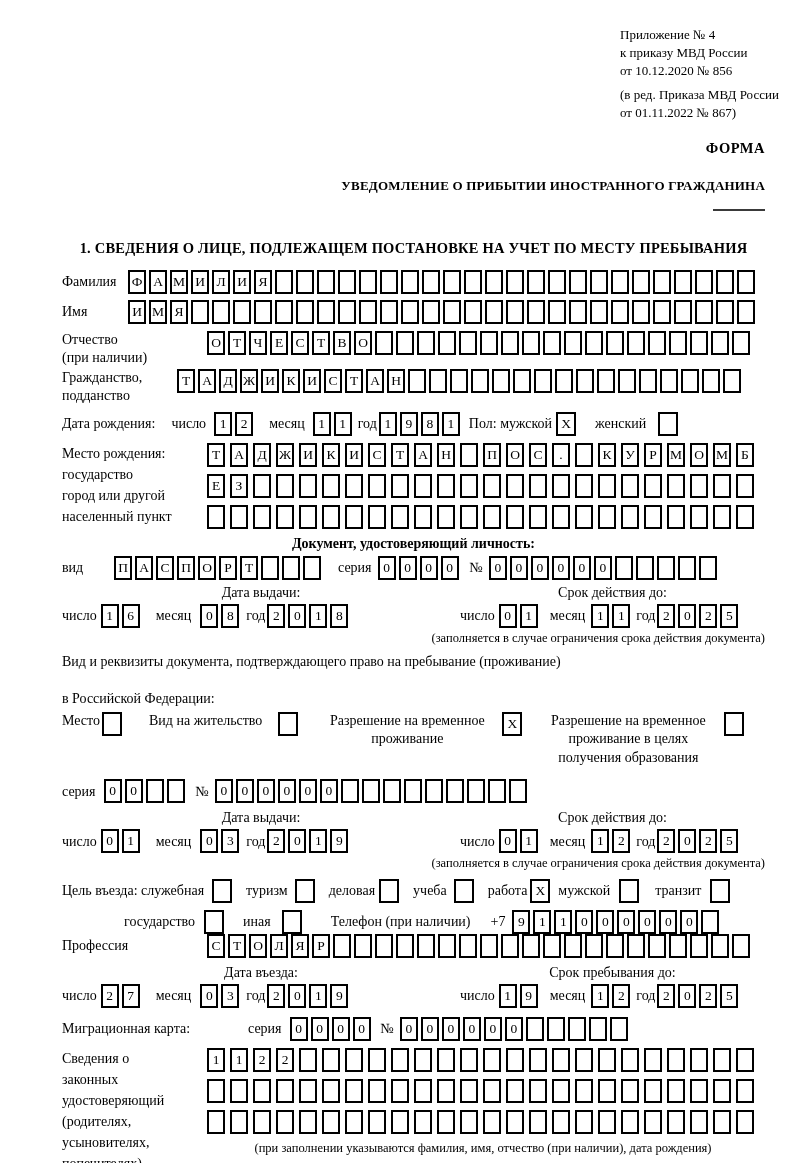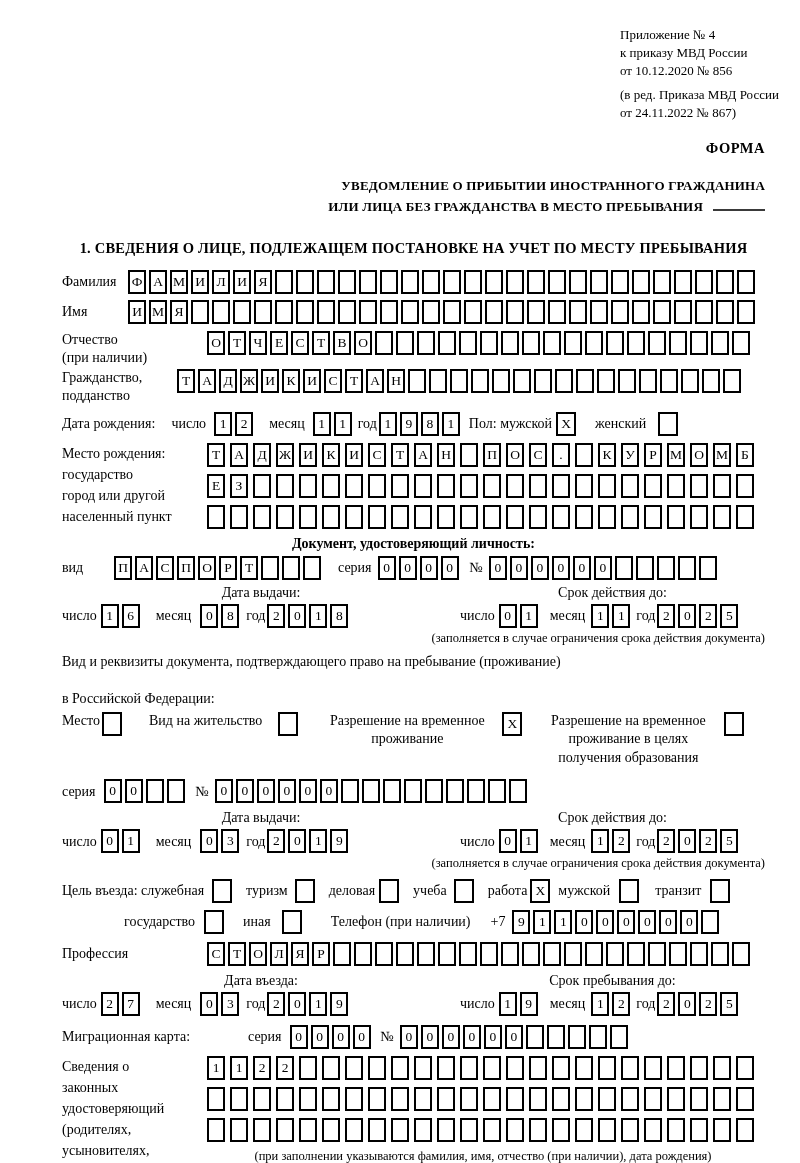--- a/index.html
+++ b/index.html
@@ -51,28 +51,28 @@
 </head>
 <body>
 
 <div class="page">
 
   <div class="hdr">
     <div>Приложение № 4</div>
     <div>к приказу МВД России</div>
     <div>от 10.12.2020 № 856</div>
     <div class="hdr-sub-first">(в ред. Приказа МВД России</div>
-    <div>от 24.11.2022 № 867)</div>
+    <div>от 01.11.2022 № 867)</div>
     <div class="forma">ФОРМА</div>
   </div>
 
   <div class="title">
     <div>УВЕДОМЛЕНИЕ О ПРИБЫТИИ ИНОСТРАННОГО ГРАЖДАНИНА</div>
     <div>
-      <span>ИЛИ ЛИЦА БЕЗ ГРАЖДАНСТВА В МЕСТО ПРЕБЫВАНИЯ</span><span class="title-blank"></span>
+      <span class="title-blank"></span>
     </div>
   </div>
 
   <div class="section-title">1. СВЕДЕНИЯ О ЛИЦЕ, ПОДЛЕЖАЩЕМ ПОСТАНОВКЕ НА УЧЕТ ПО МЕСТУ ПРЕБЫВАНИЯ</div>
 
   <div id="form-body">
       <div class="fline">
         <span class="seg-text" style="width: 66px;">Фамилия</span>
         <span class="cells">
           <span class="cell">Ф</span>
@@ -602,21 +602,21 @@
           <span class="cell">1</span>
           <span class="cell">0</span>
           <span class="cell">0</span>
           <span class="cell">0</span>
           <span class="cell">0</span>
           <span class="cell">0</span>
           <span class="cell">0</span>
           <span class="cell"></span>
         </span>
       </div>
-      <div class="fline" style="margin-top: 8px;">
+      <div class="fline" style="">
         <span class="seg-text" style="width: 145px;">Профессия</span>
         <span class="cells">
           <span class="cell">С</span>
           <span class="cell">Т</span>
           <span class="cell">О</span>
           <span class="cell">Л</span>
           <span class="cell">Я</span>
           <span class="cell">Р</span>
           <span class="cell"></span>
           <span class="cell"></span>

